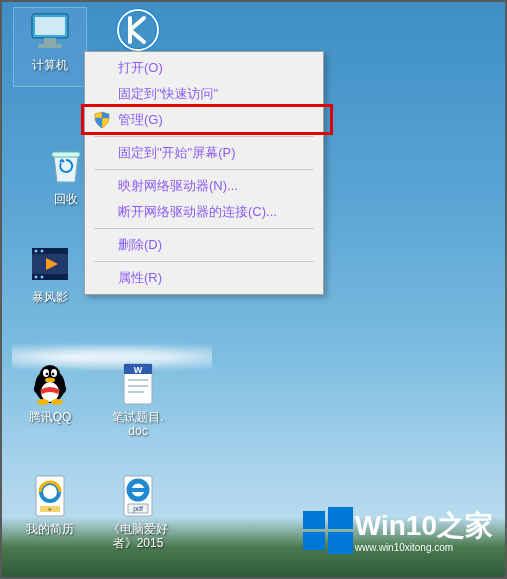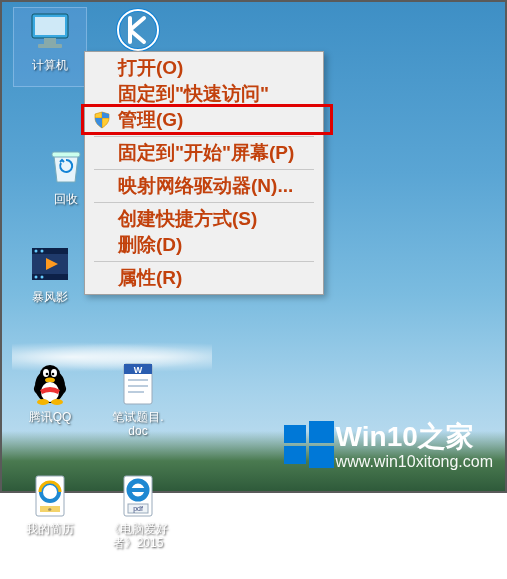--- a/index.html
+++ b/index.html
@@ -1,19 +1,19 @@
 <!DOCTYPE html>
 <html><head>
 <meta charset="utf-8">
 <style>
   * { margin: 0; padding: 0; box-sizing: border-box; }
   html, body { width: 507px; height: 579px; overflow: hidden; font-family: "Microsoft YaHei", "Segoe UI", sans-serif; }
   .desktop {
     position: relative;
-    width: 507px; height: 493px;
+    width: 507px; height: 579px;
     background: linear-gradient(to bottom, #3e8fc5 0%, #5aa5d4 35%, #7bbce0 60%, #a6d2eb 80%, #cbe3f1 100%);
     border: 2px solid #5a5a5a;
   }
   .bottom-terrain {
     position: absolute; left: 0; right: 0; bottom: 0; height: 60px;
     background: linear-gradient(to top, #2e5a3a 0%, #4a7a50 50%, rgba(90,140,100,0) 100%);
   }
   .clouds {
     position: absolute; left: 10px; top: 340px; width: 200px; height: 30px;
     background: radial-gradient(ellipse at 30% 50%, rgba(255,255,255,0.8) 0%, rgba(255,255,255,0) 70%),
@@ -42,24 +42,23 @@
     outline: 1px solid rgba(160,200,240,0.6);
   }
 
   
   .context-menu {
     position: absolute;
     background: #f0f0f0;
     border: 1px solid #a0a0a0;
     box-shadow: 3px 3px 6px rgba(0,0,0,0.25);
     padding: 3px;
-    font-size: 19px;
-    color: #c2410c;
+    font-size: 13px;
+    color: #8b5cf6;
     min-width: 240px;
-    font-weight: bold;
   }
   .menu-item {
     display: flex;
     align-items: center;
     height: 26px;
     padding: 0 22px 0 30px;
     position: relative;
     cursor: pointer;
   }
   .menu-item .mi-icon {
@@ -80,21 +79,21 @@
   
   .watermark {
     position: absolute;
     right: 12px; bottom: 18px;
     display: flex; align-items: center; 
     color: #fff;
   }
   .watermark .winlogo { width: 54px; height: 54px; }
   .watermark .wm-text { display: flex; flex-direction: column; line-height: 1.1; }
   .watermark .wm-title { font-size: 28px; font-weight: bold; }
-  .watermark .wm-url { font-size: 16px; opacity: 0.95; }
+  .watermark .wm-url { font-size: 10px; opacity: 0.95; }
 </style>
 </head>
 <body>
 
 <div class="desktop">
   <div class="bottom-terrain"></div>
   <div class="clouds"></div>
 
   <div class="icon selected" style="left:12px; top:6px;">
     <div class="gfx">
@@ -228,24 +227,24 @@
       <span>管理(G)</span>
     </div>
     <div class="menu-sep"></div>
     <div class="menu-item">
       <span>固定到"开始"屏幕(P)</span>
     </div>
     <div class="menu-sep"></div>
     <div class="menu-item">
       <span>映射网络驱动器(N)...</span>
     </div>
-    <div class="menu-sep"></div>
-    <div class="menu-item">
-      <span>创建快捷方式(S)</span>
-    </div>
+    <div class="menu-item">
+      <span>断开网络驱动器的连接(C)...</span>
+    </div>
+    <div class="menu-sep"></div>
     <div class="menu-item">
       <span>删除(D)</span>
     </div>
     <div class="menu-sep"></div>
     <div class="menu-item">
       <span>属性(R)</span>
     </div>
   </div>
 
   <div class="menu-highlight" style="left:79px; top:102px; width:252px; height:31px;"></div>

